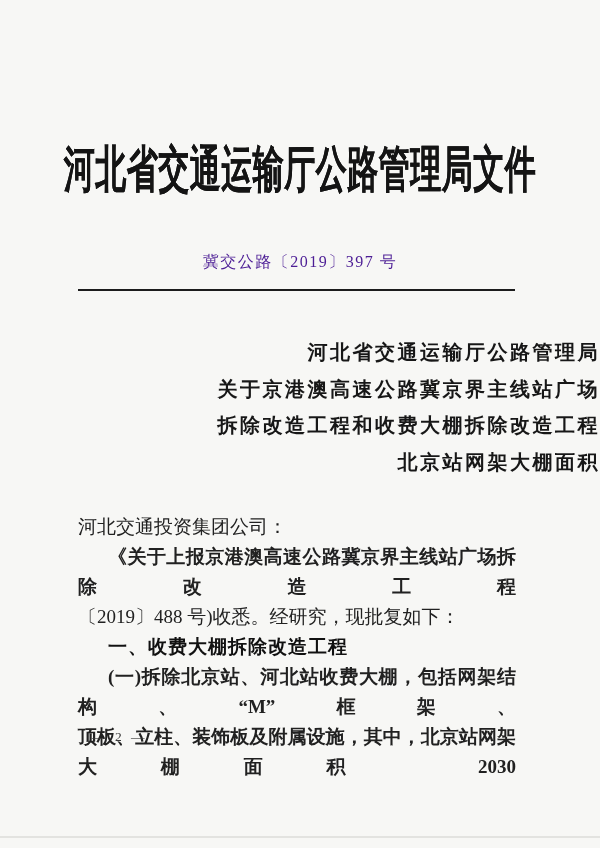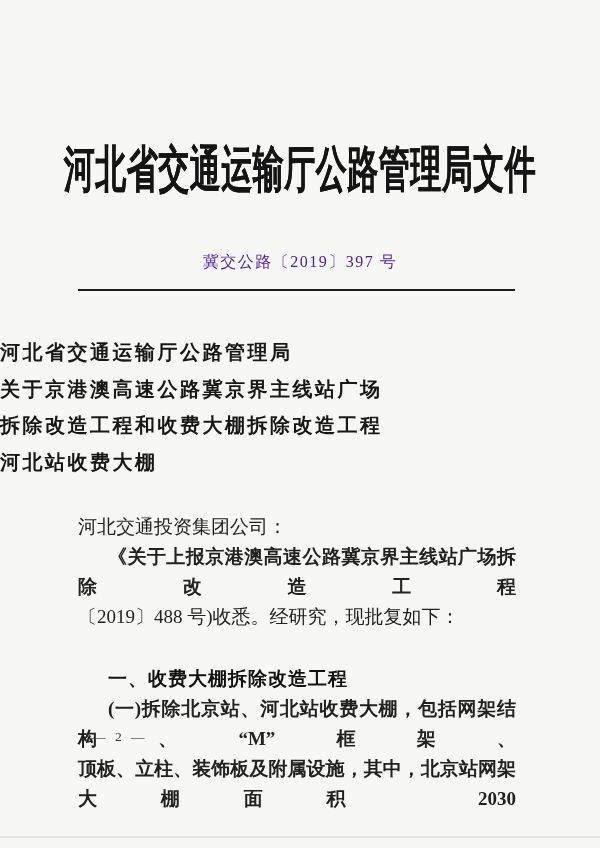--- a/index.html
+++ b/index.html
@@ -57,21 +57,21 @@
     width: 437px;
     height: 2px;
     background: #1c1c1c;
   }
   
   .title-block {
     position: absolute;
     top: 334px;
     left: 0;
     width: 600px;
-    text-align: left;
+    text-align: right;
     font-size: 20px;
     font-weight: bold;
     line-height: 36.5px;
     letter-spacing: 2.5px;
     color: #171717;
   }
   
   .body-block {
     position: absolute;
     top: 512px;
@@ -87,21 +87,20 @@
     text-align: justify;
     text-align-last: justify;
     text-justify: inter-character;
     font-weight: bold;
   }
   .indent { text-indent: 30px; }
   .bold-heading {
     font-weight: bold;
     letter-spacing: 1px;
     color: #111;
-    margin-top: 32px;
   }
   
   .page-number {
     position: absolute;
     top: 729px;
     left: 92px;
     font-size: 13.5px;
     letter-spacing: 3px;
     color: #3a3a3a;
   }
@@ -125,21 +124,21 @@
   </div>
 
   <div class="doc-number">冀交公路〔2019〕397 号</div>
 
   <div class="rule"></div>
 
   <div class="title-block">
     <div class="title-line">河北省交通运输厅公路管理局</div>
     <div class="title-line">关于京港澳高速公路冀京界主线站广场</div>
     <div class="title-line">拆除改造工程和收费大棚拆除改造工程</div>
-    <div class="title-line">河北站收费大棚</div>
+    <div class="title-line">北京站网架大棚面积</div>
   </div>
 
   <div class="body-block">
     <div class="line">河北交通投资集团公司：</div>
     <div class="line just indent">《关于上报京港澳高速公路冀京界主线站广场拆除改造工程</div>
     <div class="line">〔2019〕488 号)收悉。经研究，现批复如下：</div>
     <div class="line bold-heading indent">一、收费大棚拆除改造工程</div>
     <div class="line just indent">(一)拆除北京站、河北站收费大棚，包括网架结构、“M”框架、</div>
     <div class="line just">顶板、立柱、装饰板及附属设施，其中，北京站网架大棚面积 2030</div>
   </div>

